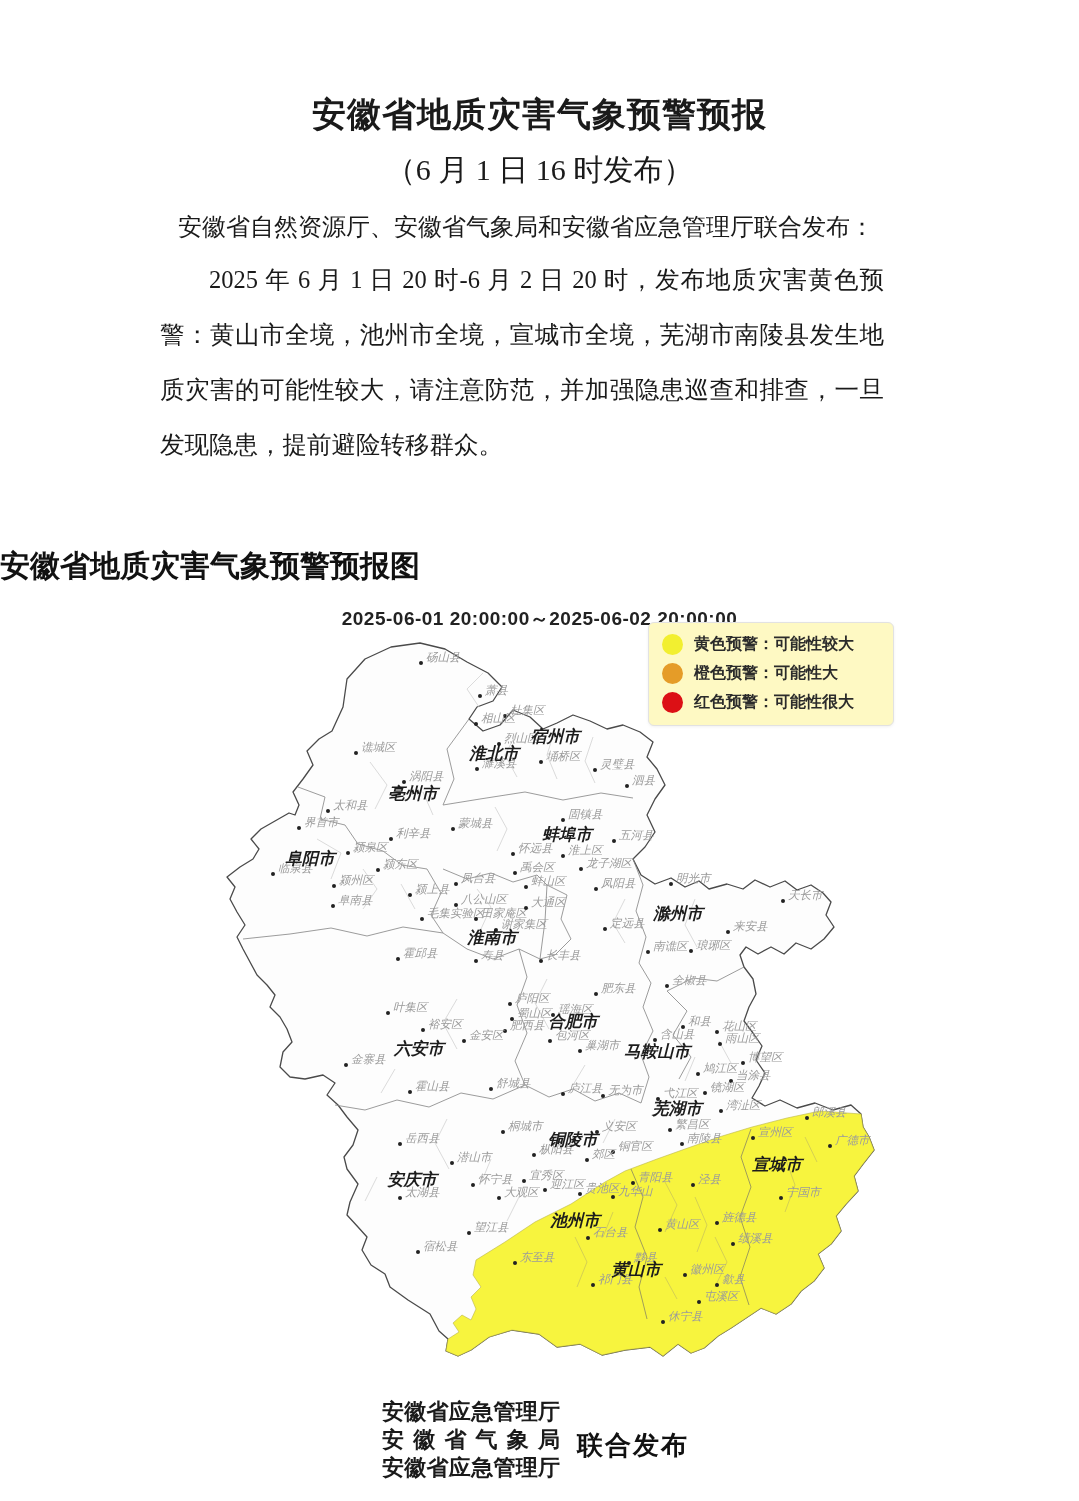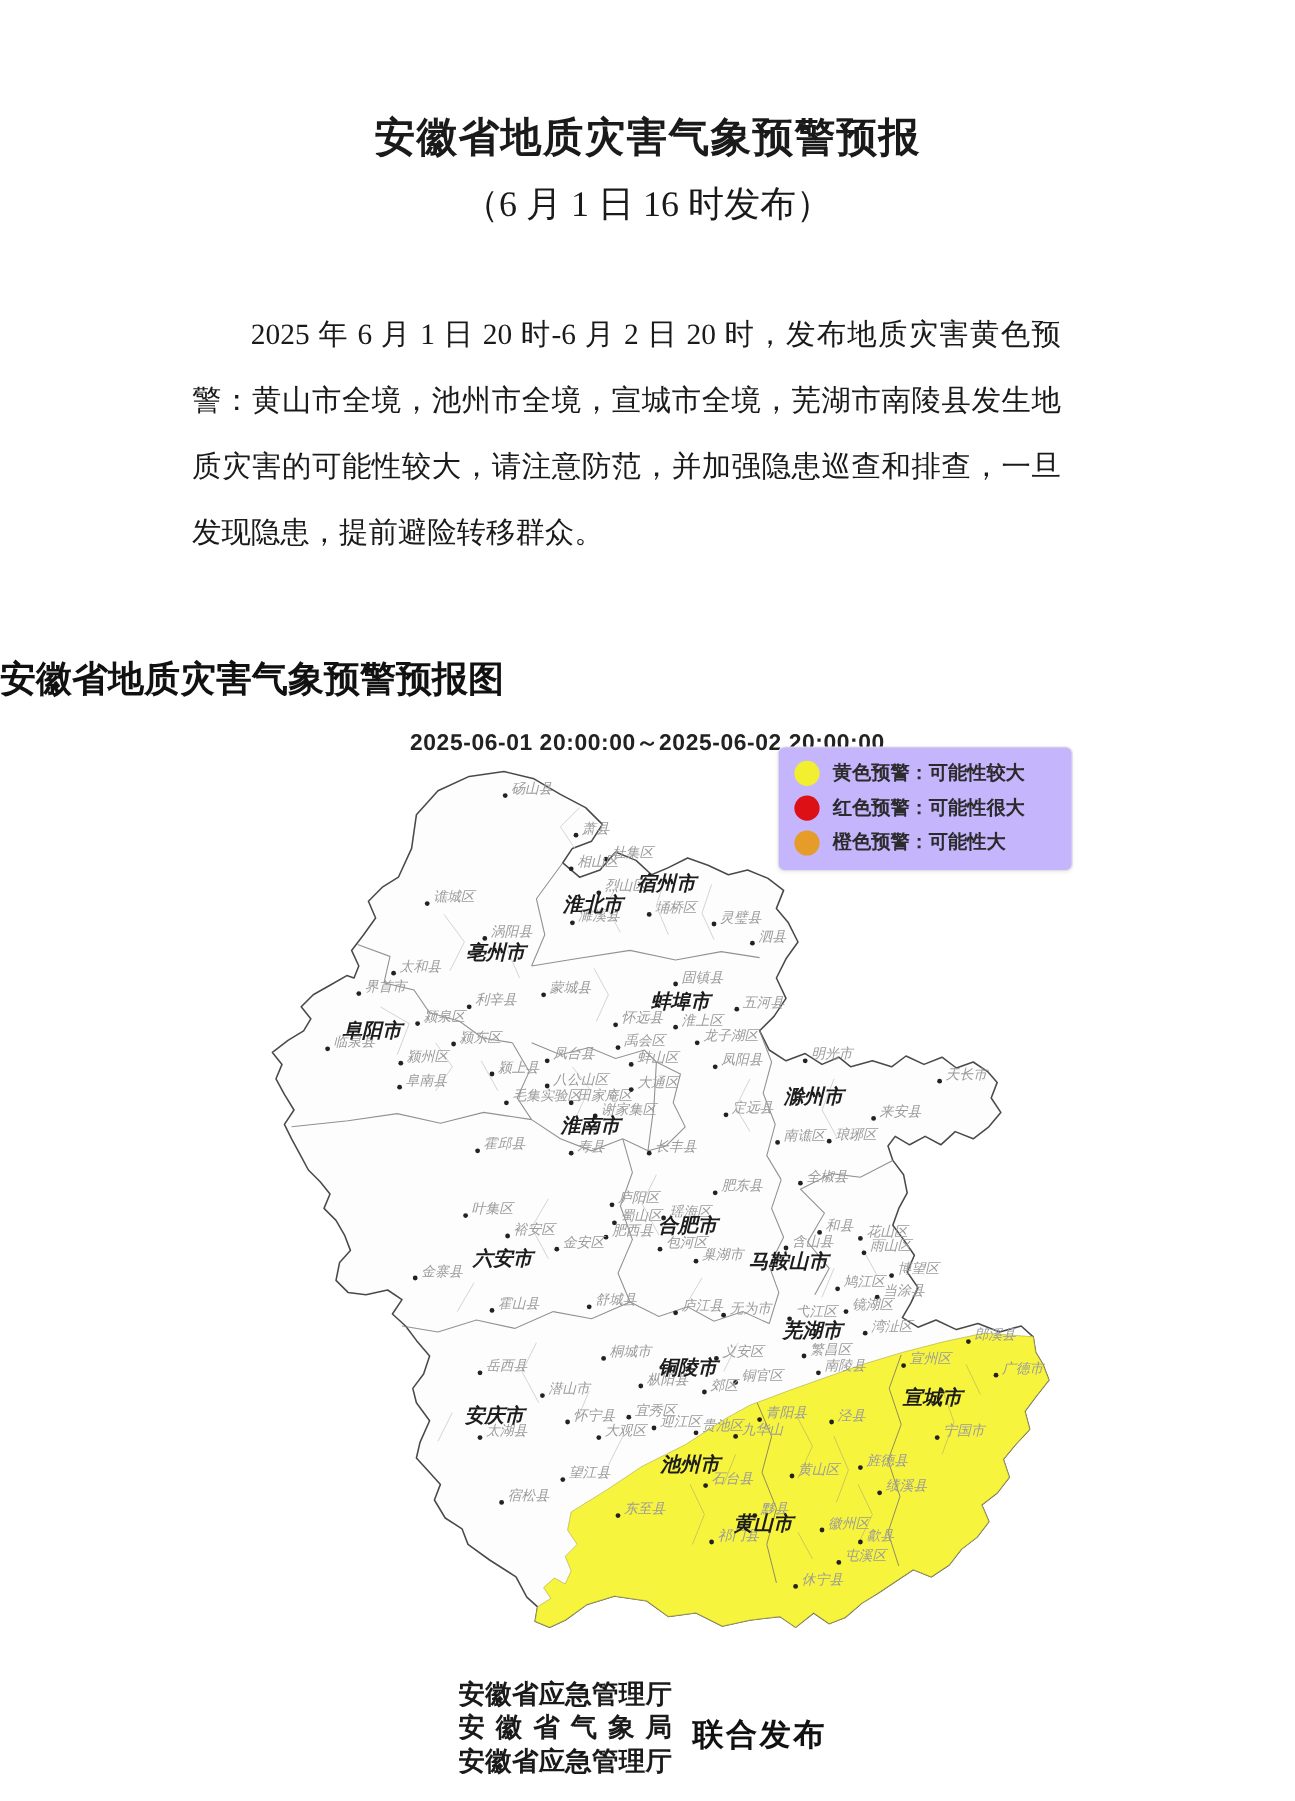--- a/index.html
+++ b/index.html
@@ -13,21 +13,21 @@
                   font-size:24px;line-height:34px;}
   .body-par{position:absolute;top:252px;left:160px;width:724px;
             font-size:24.5px;line-height:55px;text-align:justify;text-indent:2em;}
   .map-title{position:absolute;top:546px;left:0;width:100%;text-align:left;
              font-family:"Liberation Sans","DejaVu Sans",sans-serif;
              font-size:30px;font-weight:bold;color:#111;}
   .map-datetime{position:absolute;top:589px;left:0;width:100%;text-align:center;
                 font-family:"Liberation Sans","DejaVu Sans",sans-serif;
                 font-size:19px;font-weight:bold;letter-spacing:0.5px;color:#222;margin-top:17px;}
   .map-wrap{position:absolute;left:195px;top:637px;width:710px;height:720px;font-style:italic;}
-  .legend{position:absolute;left:648px;top:622px;width:244px;background:#c4b5fd;
+  .legend{position:absolute;left:648px;top:622px;width:244px;background:#fef9c3;
           border:1px solid #e2e2e2;border-radius:6px;box-shadow:0 1px 3px rgba(0,0,0,.06);
           padding:7px 0 8px 0;z-index:5;}
   .legend-row{display:flex;align-items:center;height:29px;padding-left:13px;}
   .legend-swatch{width:21px;height:21px;border-radius:50%;flex:0 0 21px;}
   .legend-label{margin-left:11px;font-family:"Liberation Sans","DejaVu Sans",sans-serif;
                 font-size:16px;font-weight:bold;color:#2b2b2b;white-space:nowrap;}
   .agencies{position:absolute;left:382px;top:1398px;width:178px;
             font-size:22px;font-weight:bold;line-height:28px;
             text-align:justify;}
   .agencies .agency-line{text-align-last:justify;}
@@ -38,20 +38,21 @@
   svg .county-t{font-size:11.5px;fill:#9b9b9b;}
   svg .city-t{font-size:16.5px;font-weight:bold;fill:#1c1c1c;}
 </style>
 </head>
 <body>
 
 <div class="page">
 
   <div class="doc-title">安徽省地质灾害气象预警预报</div>
   <div class="doc-subtitle">（6 月 1 日 16 时发布）</div>
+  <div class="publisher-line">安徽省自然资源厅、安徽省气象局和安徽省应急管理厅联合发布：</div>
   <div class="body-par">2025 年 6 月 1 日 20 时-6 月 2 日 20 时，发布地质灾害黄色预警：黄山市全境，池州市全境，宣城市全境，芜湖市南陵县发生地质灾害的可能性较大，请注意防范，并加强隐患巡查和排查，一旦发现隐患，提前避险转移群众。</div>
 
   <div class="map-title">安徽省地质灾害气象预警预报图</div>
   <div class="map-datetime">2025-06-01 20:00:00～2025-06-02 20:00:00</div>
 
   <div class="map-wrap">
     <svg id="map-svg" width="710" height="720" viewBox="0 0 710 720">
 
       <path d="M148,70 L152,42 L170,22 L196,10 L225,6 L250,12 L272,25 L293,36 L307,50 L298,64 L282,70 L274,82
            L288,94 L305,88 L318,73 L335,80 L348,92 L362,86 L378,78 L395,84 L412,92 L428,88 L445,95 L458,105
@@ -370,26 +371,26 @@
     </svg>
   </div>
 
   <div class="legend">
     <div id="legend-rows">
         <div class="legend-row">
           <span class="legend-swatch" style="background: rgb(242, 239, 48);"></span>
           <span class="legend-label">黄色预警：可能性较大</span>
         </div>
         <div class="legend-row">
+          <span class="legend-swatch" style="background: rgb(229, 156, 40);"></span>
+          <span class="legend-label">橙色预警：可能性大</span>
+        </div>
+        <div class="legend-row">
           <span class="legend-swatch" style="background: rgb(220, 16, 21);"></span>
           <span class="legend-label">红色预警：可能性很大</span>
-        </div>
-        <div class="legend-row">
-          <span class="legend-swatch" style="background: rgb(229, 156, 40);"></span>
-          <span class="legend-label">橙色预警：可能性大</span>
         </div>
       </div>
   </div>
 
   <div class="agencies" id="agency-lines">
       <div class="agency-line">安徽省应急管理厅</div>
       <div class="agency-line">安徽省气象局</div>
       <div class="agency-line">安徽省应急管理厅</div>
     </div>
   <div class="joint-release">联合发布</div>

